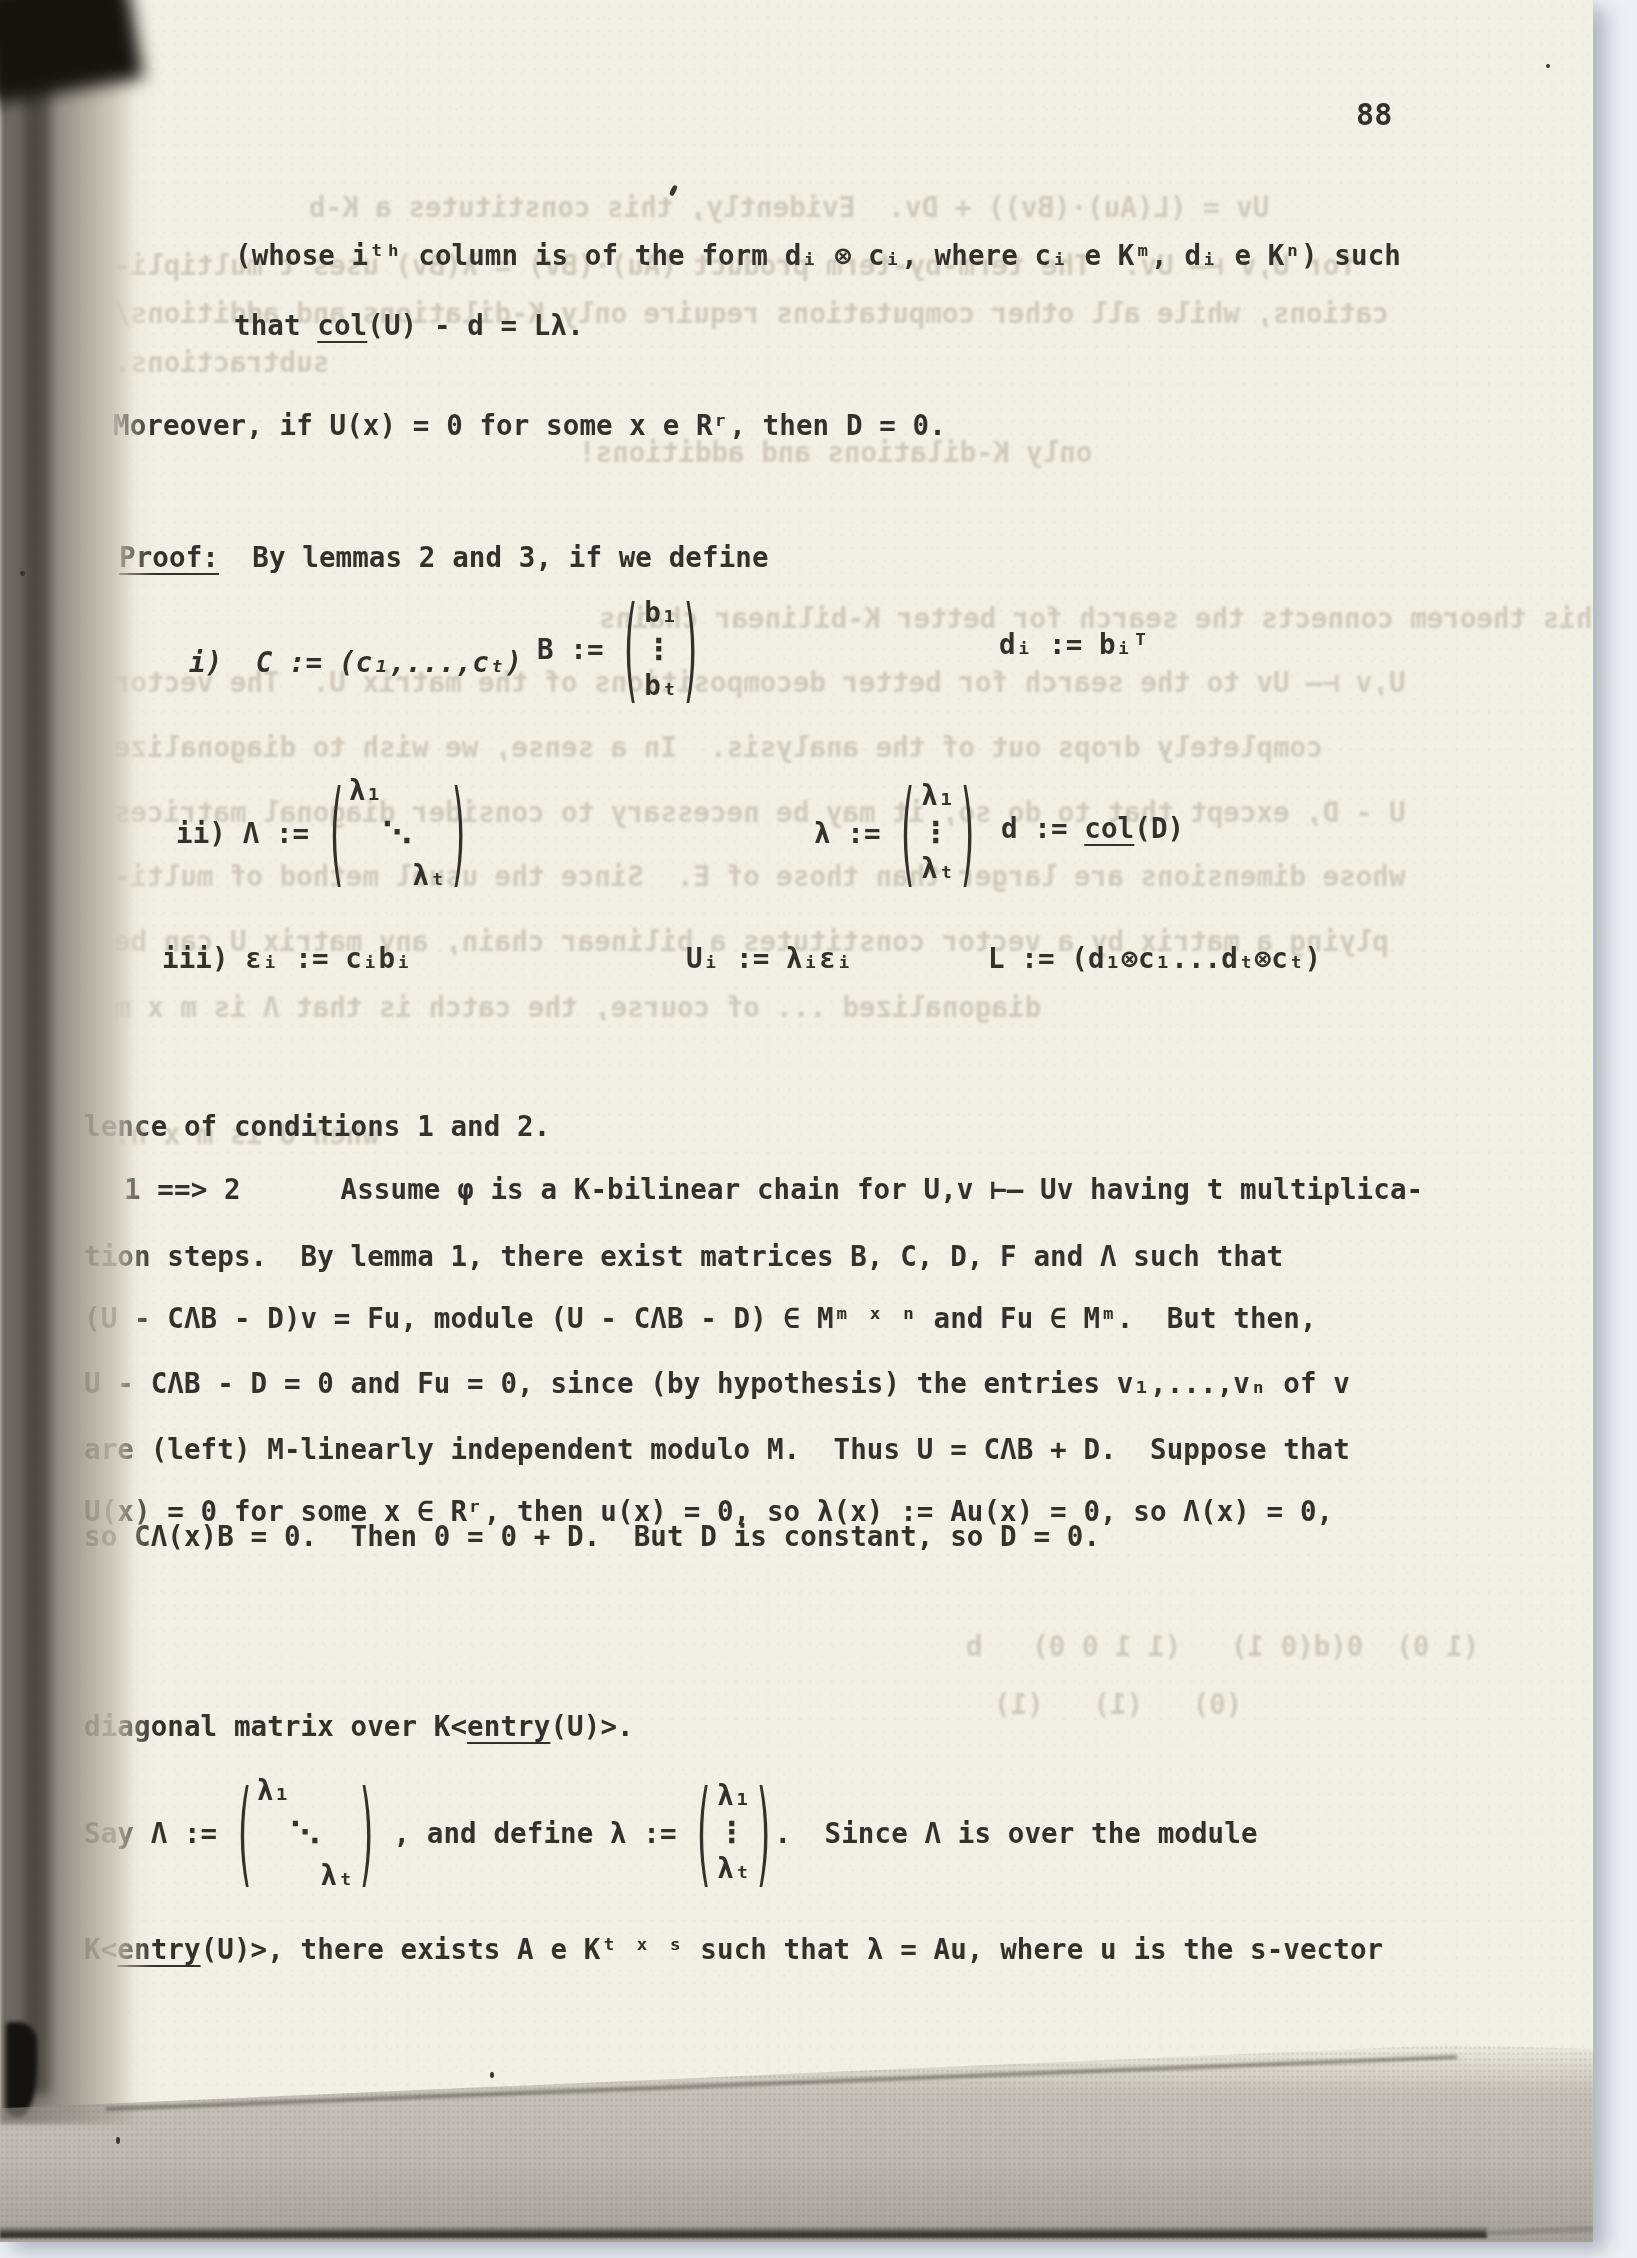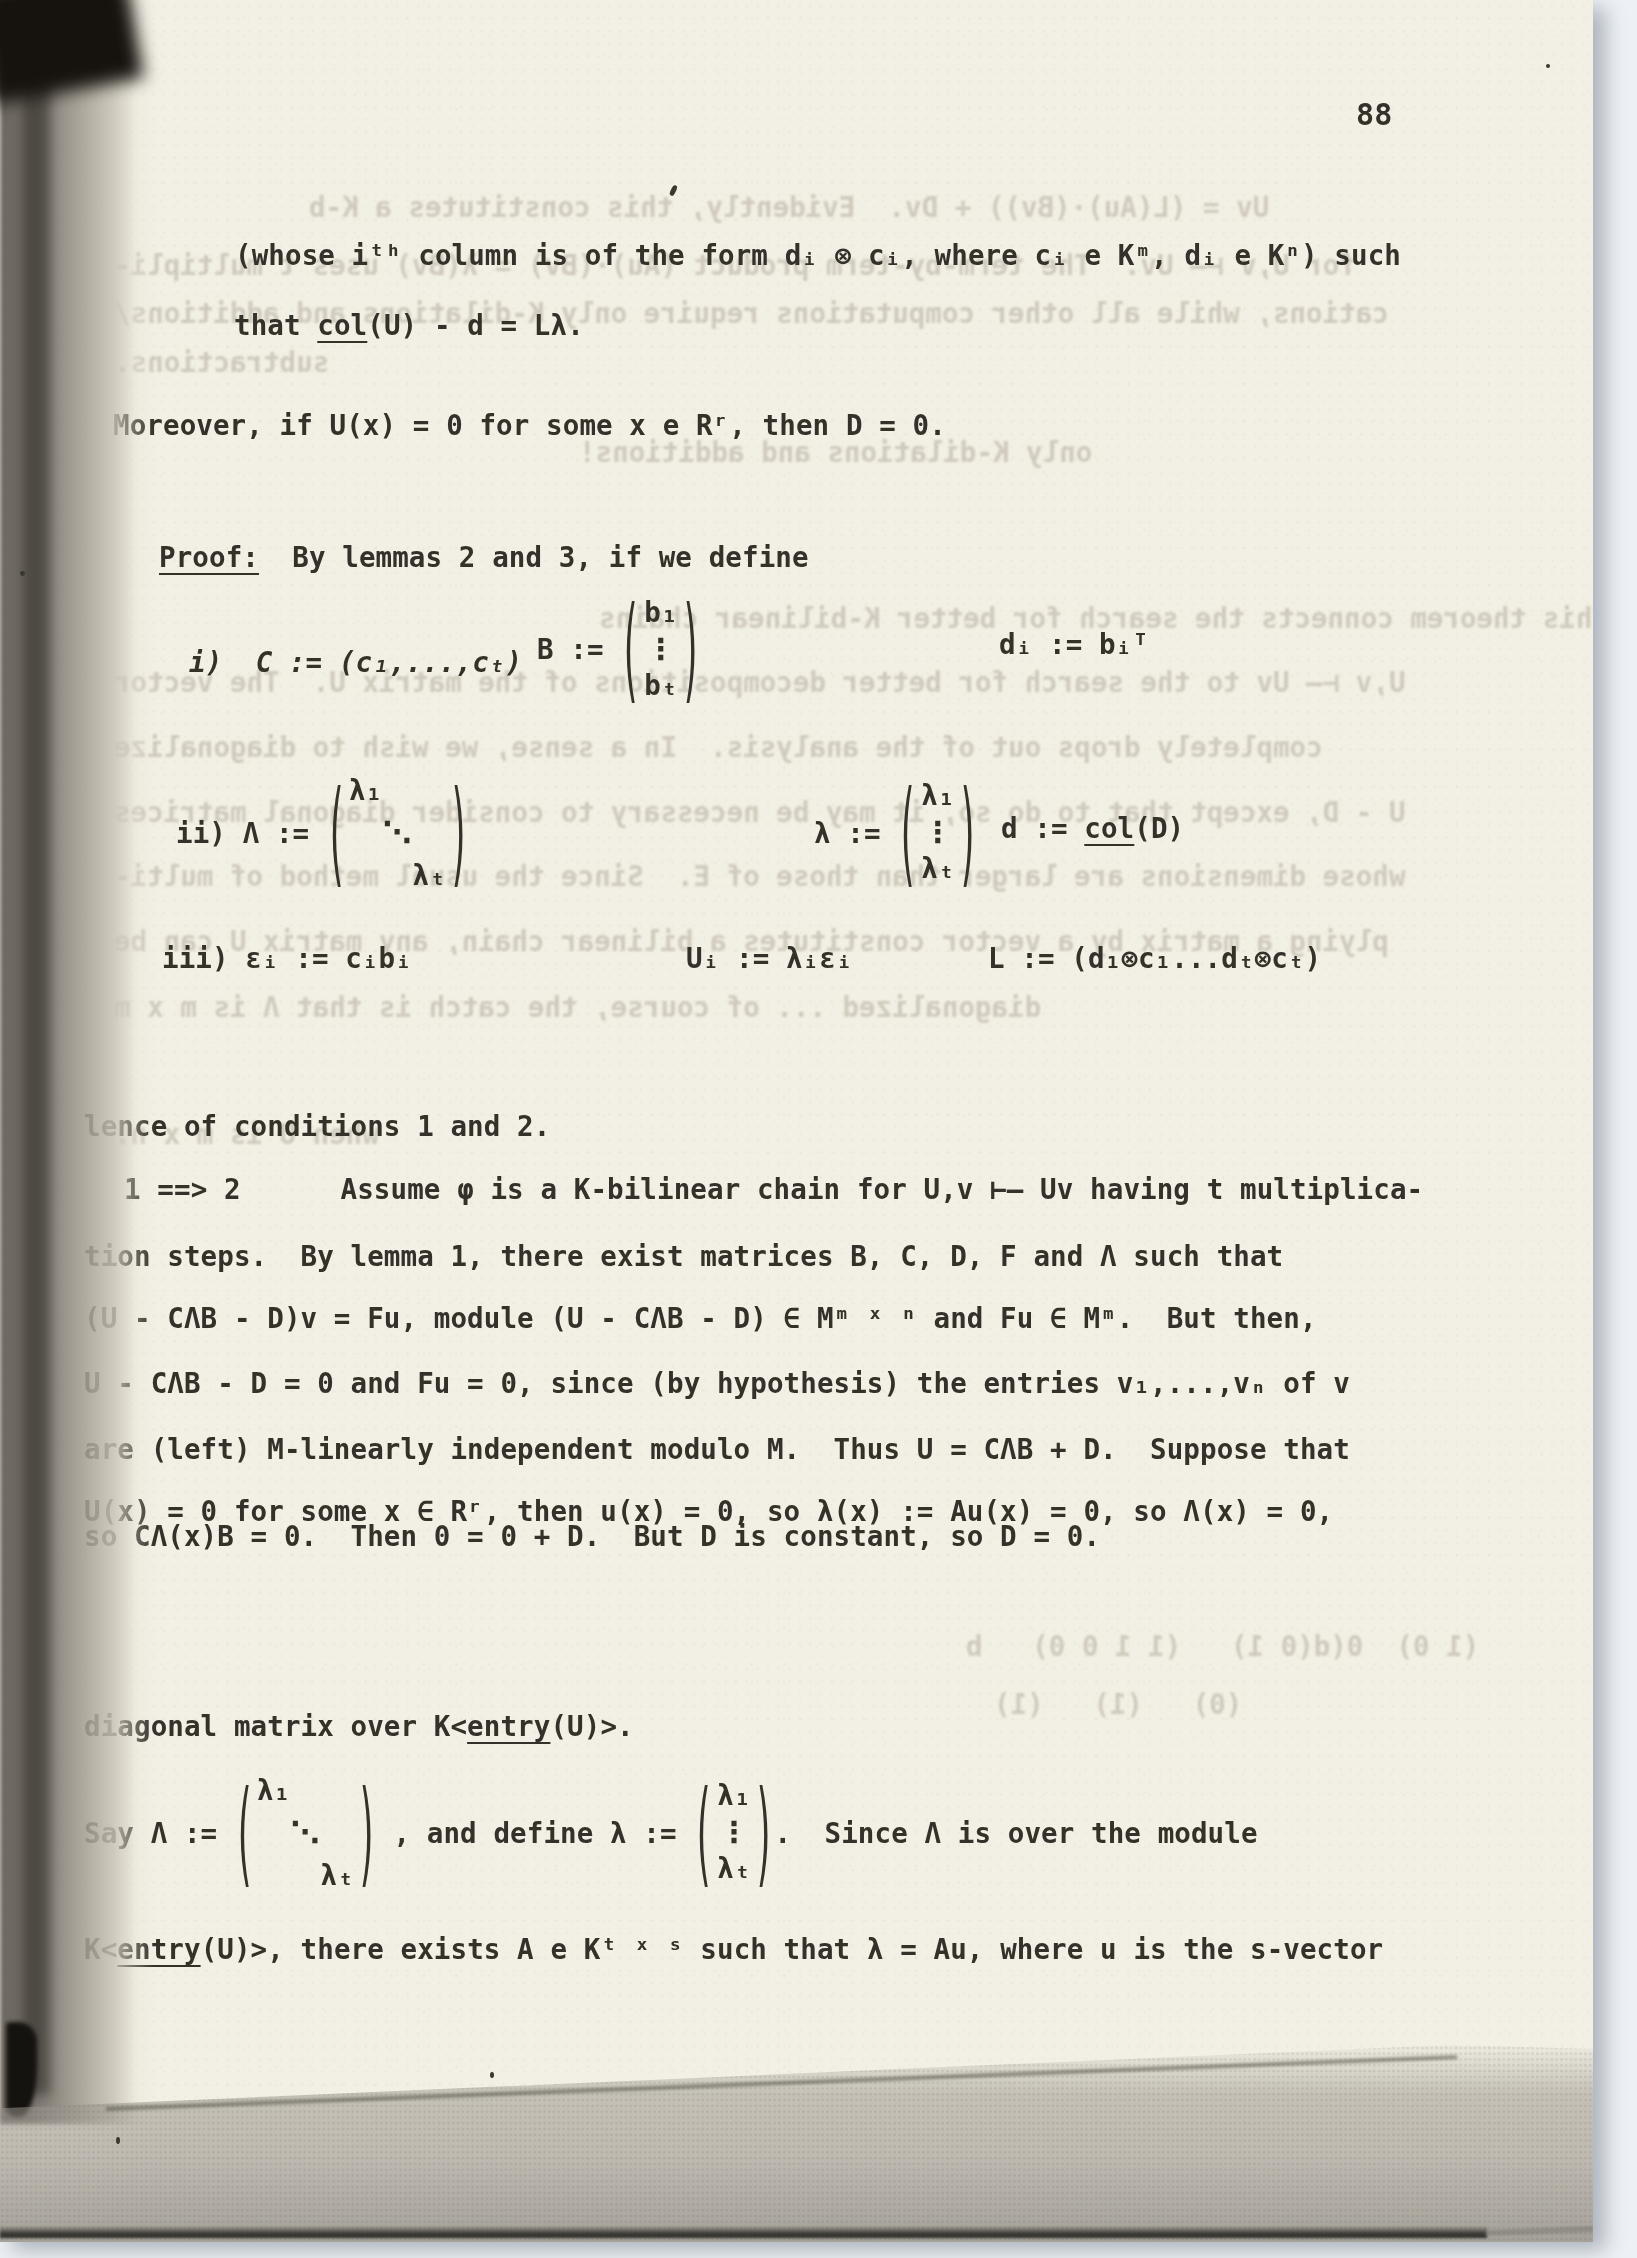--- a/index.html
+++ b/index.html
@@ -33,21 +33,21 @@
     clip-path:polygon(0 32%, 91% 0, 100% 2%, 100% 100%, 0 100%);}
   .curl-line{position:absolute;left:106px;top:2107px;width:1352px;height:3.9px;background:rgba(75,72,66,.55);transform:rotate(-2.2deg);transform-origin:left center;filter:blur(1.4px);}
   .bedge{position:absolute;left:0;top:2226px;width:1487px;height:11.6px;background:linear-gradient(to bottom,rgba(60,58,52,0),rgba(45,44,40,.85) 60%,#2e2d2a);filter:blur(1px);}
   .bedge2{position:absolute;left:1485px;top:2228px;width:108px;height:5.8px;background:rgba(120,118,112,.5);transform:rotate(-2deg);filter:blur(1px);}
   .speck{position:absolute;background:#3a372f;border-radius:50%;}
   
   .tline{position:absolute;white-space:pre;font:700 27.5px "DejaVu Sans Mono","DejaVu Sans",monospace;color:#34302a;letter-spacing:0.1px;}
   .frow{position:absolute;display:flex;align-items:center;white-space:pre;font:700 27.5px "DejaVu Sans Mono","DejaVu Sans",monospace;color:#34302a;letter-spacing:0.1px;}
   .pageno{font-size:30px;}
   .u{text-decoration:underline;text-decoration-thickness:2.4px;text-underline-offset:5.8px;}
-  .vcol{display:flex;flex-direction:column;align-items:center;line-height:1.15;row-gap:7.7px;padding:0 2.9px;}
+  .vcol{display:flex;flex-direction:column;align-items:flex-start;line-height:1.15;row-gap:7.7px;padding:0 2.9px;}
   .vd{font-size:29px;line-height:.9;}
   .dcol{display:flex;flex-direction:column;line-height:1.1;width:97px;row-gap:11.6px;padding:0 1.9px;}
   .dl{align-self:flex-start;}
   .dm{align-self:center;font-size:29px;}
   .dr{align-self:flex-end;}
   .mparen{font-family:"DejaVu Sans",sans-serif;font-weight:400;font-size:44px;display:inline-block;transform:scaleY(2.6) scaleX(.8);line-height:1;margin:0 1.9px;color:#34302a;}
   
   .bleed{position:absolute;white-space:pre;font:700 27.5px "DejaVu Sans Mono","DejaVu Sans",monospace;color:rgba(128,120,100,.30);transform:scaleX(-1);filter:blur(1.1px);}
 </style>
 </head>
@@ -72,21 +72,21 @@
       <div class="bleed" style="left: 966px; top: 1630px;">(1 0)  0(d(0 1)   (1 1 0 0)   b</div>
       <div class="bleed" style="left: 994px; top: 1688px;">(0)   (1)   (1)</div>
     </div>
 
   <div class="tline pageno" style="left:1356px;top:97px;">88</div>
 
   <div class="tline" style="left:235px;top:239px;"><span>(whose iᵗʰ column is of the form dᵢ ⊗ cᵢ, where cᵢ e Kᵐ, dᵢ e Kⁿ) such</span></div>
   <div class="tline" style="left:234px;top:309px;"><span>that </span><span class="u">col</span><span>(U) - d = Lλ.</span></div>
   <div class="tline" style="left:113px;top:409px;"><span>Moreover, if U(x) = 0 for some x e Rʳ, then D = 0.</span></div>
 
-  <div class="tline" style="left:119px;top:541px;margin-left:40px;"><span class="u">Proof:</span><span>  By lemmas 2 and 3, if we define</span></div>
+  <div class="tline" style="left:119px;top:541px;"><span class="u">Proof:</span><span>  By lemmas 2 and 3, if we define</span></div>
 
   <div class="tline" style="left:189px;top:646px;font-style:italic;"><span>i)  C := (c₁,...,cₜ)</span></div>
   <div class="frow" style="left:537px;top:572px;height:154px;">
     <span>B := </span>
     <span class="mparen">(</span>
     <span class="vcol">
       <span>b₁</span>
       <span class="vd">⋮</span>
       <span>bₜ</span>
     </span>

